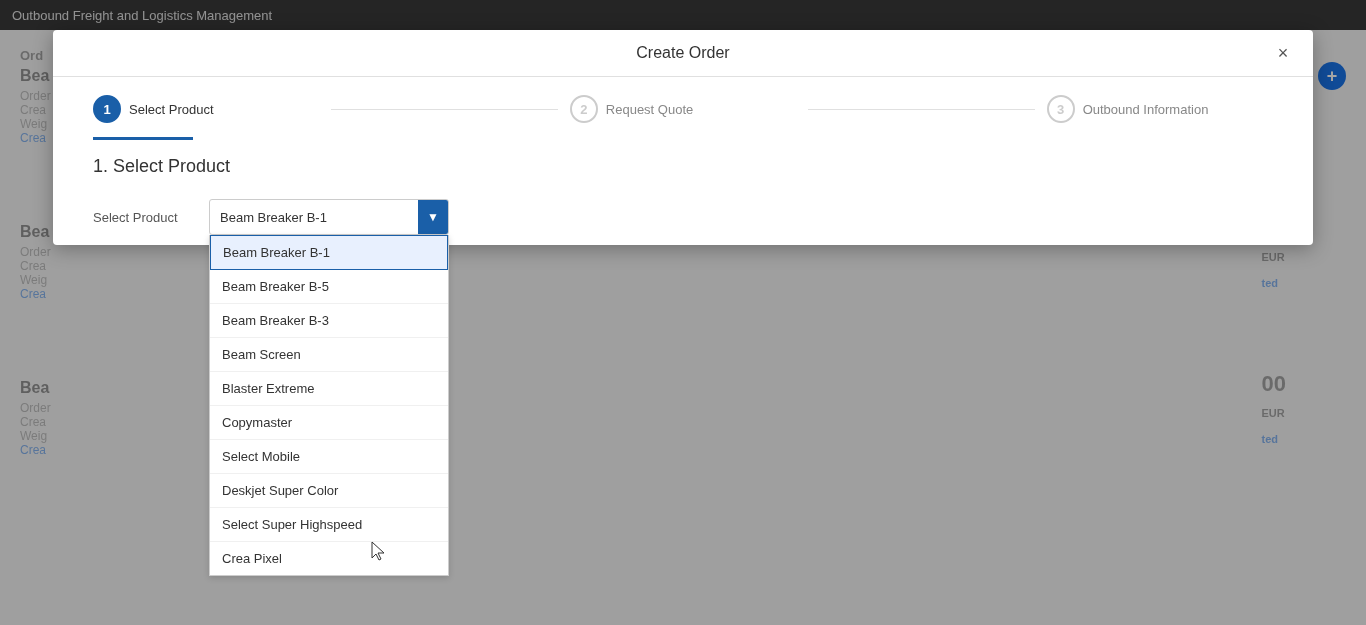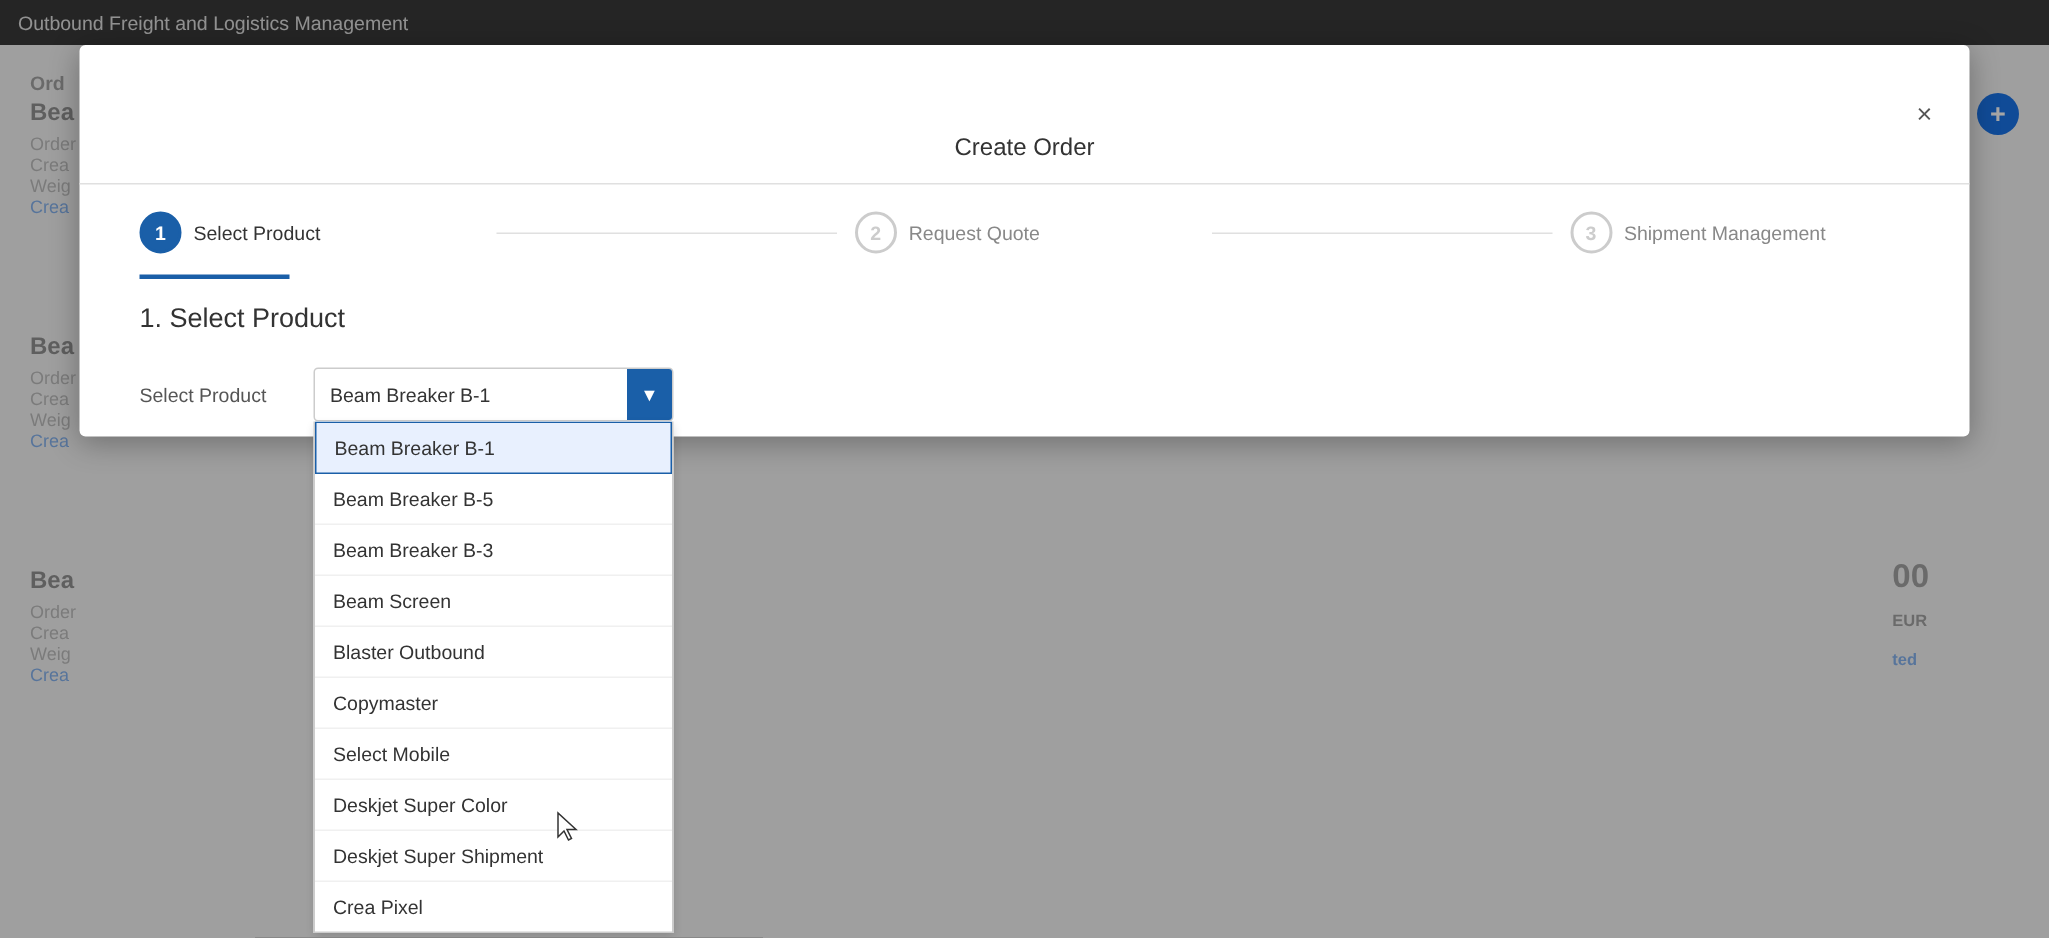--- a/index.html
+++ b/index.html
@@ -90,21 +90,20 @@
       justify-content: center;
       padding: 14px 20px;
       border-bottom: 1px solid #e0e0e0;
       position: relative;
     }
 
     .modal-title {
       font-size: 16px;
       font-weight: 500;
       color: #333;
-      margin-top: 46px;
     }
 
     .modal-close {
       position: absolute;
       right: 16px;
       top: 50%;
       transform: translateY(-50%);
       width: 28px;
       height: 28px;
       display: flex;
@@ -333,21 +332,21 @@
         <div class="step-circle">
           <span>2</span>
         </div>
         <span class="step-label">Request Quote</span>
       </div>
       <div class="step-line"></div>
       <div class="step">
         <div class="step-circle">
           <span>3</span>
         </div>
-        <span class="step-label">Shipment Management</span>
+        <span class="step-label">Outbound Information</span>
       </div>
     </div>
     <div class="stepper-underline"></div>
 
     <div class="section-title">1. Select Product</div>
 
     <div class="form-area">
       <label class="form-label">Select Product</label>
 
       <div class="dropdown-wrapper">
@@ -365,33 +364,33 @@
           <div class="dropdown-item">
             <span>Beam Breaker B-5</span>
           </div>
           <div class="dropdown-item">
             <span>Beam Breaker B-3</span>
           </div>
           <div class="dropdown-item">
             <span>Beam Screen</span>
           </div>
           <div class="dropdown-item">
-            <span>Blaster Outbound</span>
+            <span>Blaster Extreme</span>
           </div>
           <div class="dropdown-item">
             <span>Copymaster</span>
           </div>
           <div class="dropdown-item">
             <span>Select Mobile</span>
           </div>
           <div class="dropdown-item">
             <span>Deskjet Super Color</span>
           </div>
           <div class="dropdown-item">
-            <span>Deskjet Super Shipment</span>
+            <span>Select Super Highspeed</span>
           </div>
           <div class="dropdown-item">
             <span>Crea Pixel</span>
           </div>
         </div>
       </div>
     </div>
   </div>
 </div>
 

